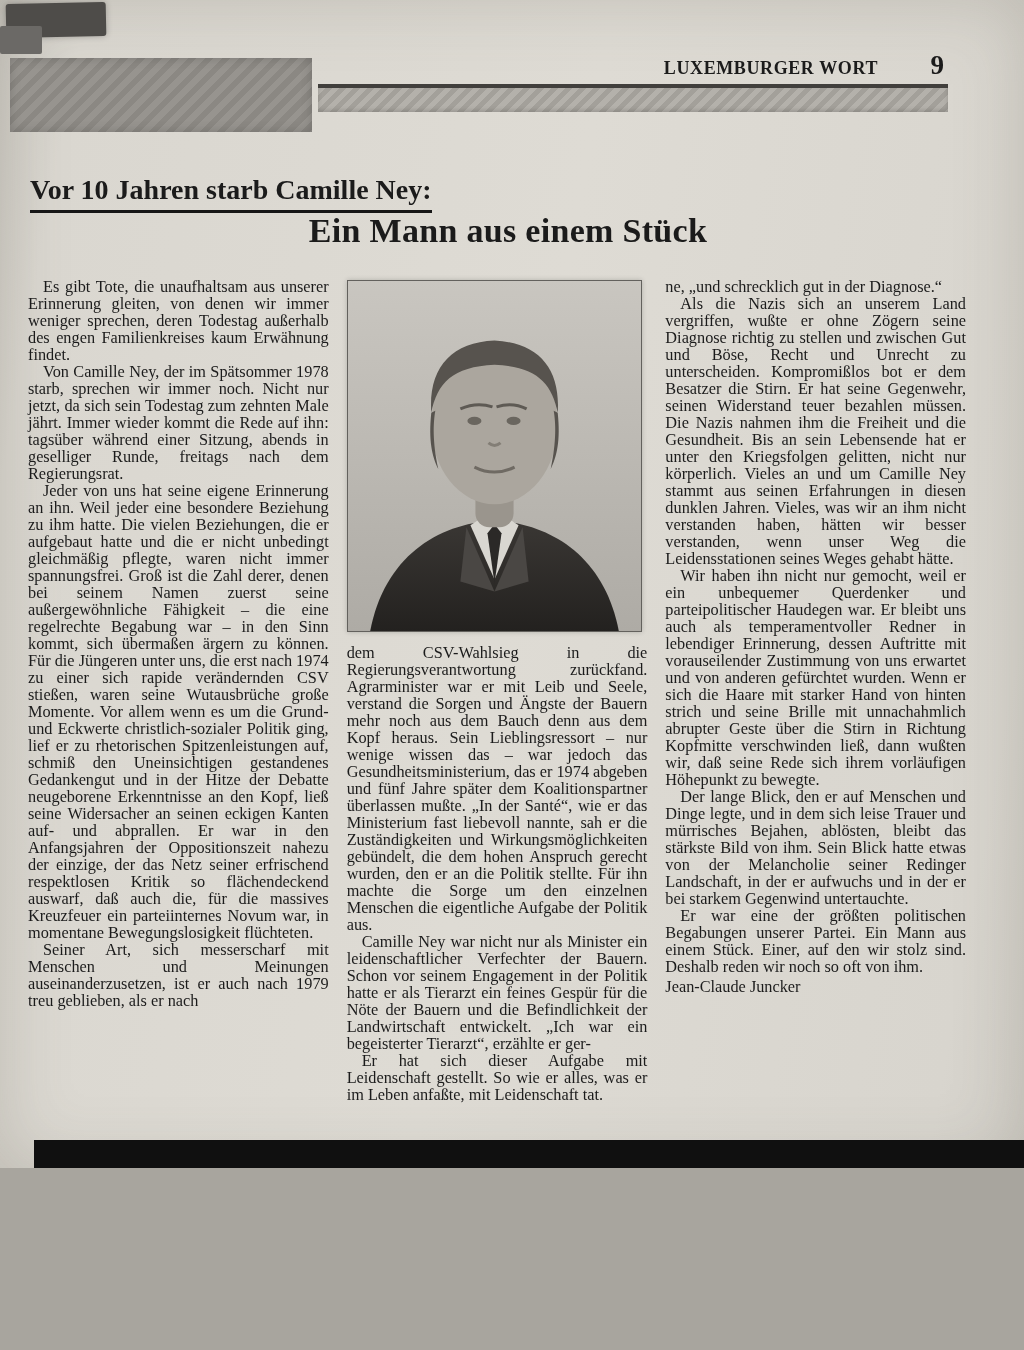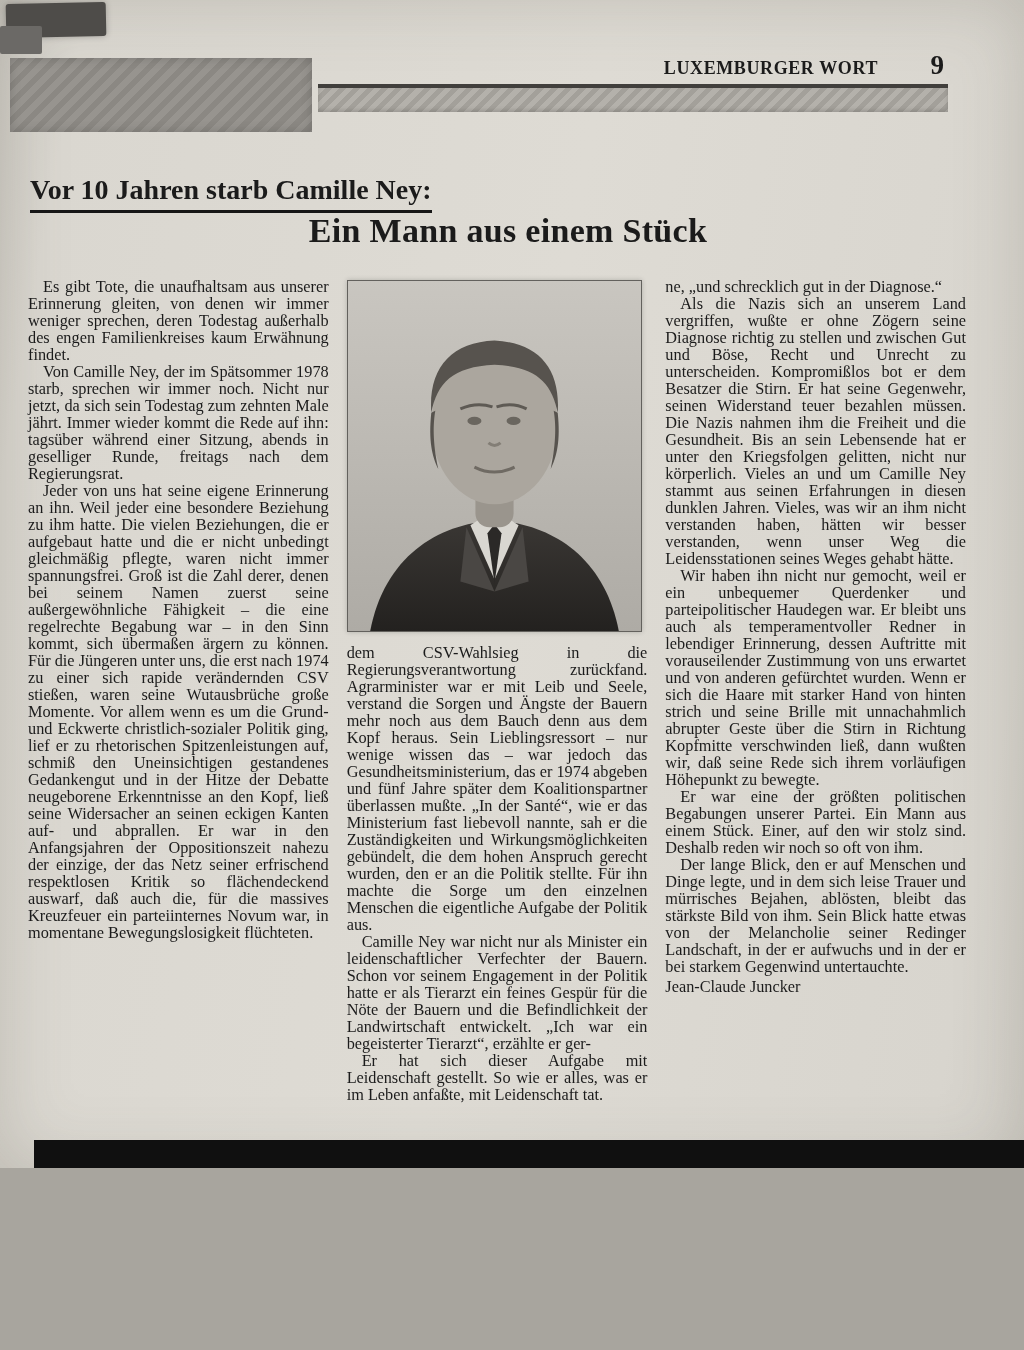--- a/index.html
+++ b/index.html
@@ -77,20 +77,21 @@
     <span>Vor 10 Jahren starb Camille Ney:</span>
   </div>
   <h1 class="headline">Ein Mann aus einem Stück</h1>
 
   <div class="columns">
 
     <div class="col">
       <p>Es gibt Tote, die unaufhaltsam aus unserer Erinnerung gleiten, von denen wir immer weniger sprechen, deren Todestag außerhalb des engen Familienkreises kaum Erwähnung findet.</p>
       <p>Von Camille Ney, der im Spätsommer 1978 starb, sprechen wir immer noch. Nicht nur jetzt, da sich sein Todestag zum zehnten Male jährt. Immer wieder kommt die Rede auf ihn: tagsüber während einer Sitzung, abends in geselliger Runde, freitags nach dem Regierungsrat.</p>
       <p>Jeder von uns hat seine eigene Erinnerung an ihn. Weil jeder eine besondere Beziehung zu ihm hatte. Die vielen Beziehungen, die er aufgebaut hatte und die er nicht unbedingt gleichmäßig pflegte, waren nicht immer spannungsfrei. Groß ist die Zahl derer, denen bei seinem Namen zuerst seine außergewöhnliche Fähigkeit – die eine regelrechte Begabung war – in den Sinn kommt, sich übermaßen ärgern zu können. Für die Jüngeren unter uns, die erst nach 1974 zu einer sich rapide verändernden CSV stießen, waren seine Wutausbrüche große Momente. Vor allem wenn es um die Grund- und Eckwerte christlich-sozialer Politik ging, lief er zu rhetorischen Spitzenleistungen auf, schmiß den Uneinsichtigen gestandenes Gedankengut und in der Hitze der Debatte neugeborene Erkenntnisse an den Kopf, ließ seine Widersacher an seinen eckigen Kanten auf- und abprallen. Er war in den Anfangsjahren der Oppositionszeit nahezu der einzige, der das Netz seiner erfrischend respektlosen Kritik so flächendeckend auswarf, daß auch die, für die massives Kreuzfeuer ein parteiinternes Novum war, in momentane Bewegungslosigkeit flüchteten.</p>
+      <p>Seiner Art, sich messerscharf mit Menschen und Meinungen auseinanderzusetzen, ist er auch nach 1979 treu geblieben, als er nach</p>
     </div>
 
     <div class="col">
       <div class="photo">
         <svg viewBox="0 0 292 350" preserveAspectRatio="xMidYMid slice">
           <defs>
             <linearGradient id="bgg" x1="0" y1="0" x2="0" y2="1">
               <stop offset="0" stop-color="#c9c6c0"></stop>
               <stop offset="1" stop-color="#aeaba5"></stop>
             </linearGradient>
@@ -128,22 +129,22 @@
       </div>
       <p class="cont">dem CSV-Wahlsieg in die Regierungsverantwortung zurückfand. Agrarminister war er mit Leib und Seele, verstand die Sorgen und Ängste der Bauern mehr noch aus dem Bauch denn aus dem Kopf heraus. Sein Lieblingsressort – nur wenige wissen das – war jedoch das Gesundheitsministerium, das er 1974 abgeben und fünf Jahre später dem Koalitionspartner überlassen mußte. „In der Santé“, wie er das Ministerium fast liebevoll nannte, sah er die Zuständigkeiten und Wirkungsmöglichkeiten gebündelt, die dem hohen Anspruch gerecht wurden, den er an die Politik stellte. Für ihn machte die Sorge um den einzelnen Menschen die eigentliche Aufgabe der Politik aus.</p>
       <p>Camille Ney war nicht nur als Minister ein leidenschaftlicher Verfechter der Bauern. Schon vor seinem Engagement in der Politik hatte er als Tierarzt ein feines Gespür für die Nöte der Bauern und die Befindlichkeit der Landwirtschaft entwickelt. „Ich war ein begeisterter Tierarzt“, erzählte er ger-</p>
       <p>Er hat sich dieser Aufgabe mit Leidenschaft gestellt. So wie er alles, was er im Leben anfaßte, mit Leidenschaft tat.</p>
     </div>
 
     <div class="col">
       <p class="cont">ne, „und schrecklich gut in der Diagnose.“</p>
       <p>Als die Nazis sich an unserem Land vergriffen, wußte er ohne Zögern seine Diagnose richtig zu stellen und zwischen Gut und Böse, Recht und Unrecht zu unterscheiden. Kompromißlos bot er dem Besatzer die Stirn. Er hat seine Gegenwehr, seinen Widerstand teuer bezahlen müssen. Die Nazis nahmen ihm die Freiheit und die Gesundheit. Bis an sein Lebensende hat er unter den Kriegsfolgen gelitten, nicht nur körperlich. Vieles an und um Camille Ney stammt aus seinen Erfahrungen in diesen dunklen Jahren. Vieles, was wir an ihm nicht verstanden haben, hätten wir besser verstanden, wenn unser Weg die Leidensstationen seines Weges gehabt hätte.</p>
       <p>Wir haben ihn nicht nur gemocht, weil er ein unbequemer Querdenker und parteipolitischer Haudegen war. Er bleibt uns auch als temperamentvoller Redner in lebendiger Erinnerung, dessen Auftritte mit vorauseilender Zustimmung von uns erwartet und von anderen gefürchtet wurden. Wenn er sich die Haare mit starker Hand von hinten strich und seine Brille mit unnachahmlich abrupter Geste über die Stirn in Richtung Kopfmitte verschwinden ließ, dann wußten wir, daß seine Rede sich ihrem vorläufigen Höhepunkt zu bewegte.</p>
+      <p>Der lange Blick, den er auf Menschen und Dinge legte, und in dem sich leise Trauer und mürrisches Bejahen, ablösten, bleibt das stärkste Bild von ihm. Sein Blick hatte etwas von der Melancholie seiner Redinger Landschaft, in der er aufwuchs und in der er bei starkem Gegenwind untertauchte.</p>
       <p>Er war eine der größten politischen Begabungen unserer Partei. Ein Mann aus einem Stück. Einer, auf den wir stolz sind. Deshalb reden wir noch so oft von ihm.</p>
-      <p>Der lange Blick, den er auf Menschen und Dinge legte, und in dem sich leise Trauer und mürrisches Bejahen, ablösten, bleibt das stärkste Bild von ihm. Sein Blick hatte etwas von der Melancholie seiner Redinger Landschaft, in der er aufwuchs und in der er bei starkem Gegenwind untertauchte.</p>
       <div class="byline">Jean-Claude Juncker</div>
     </div>
 
   </div>
 
   <div class="bottom-bar"></div>
 
 </div>
 
 </body></html>

